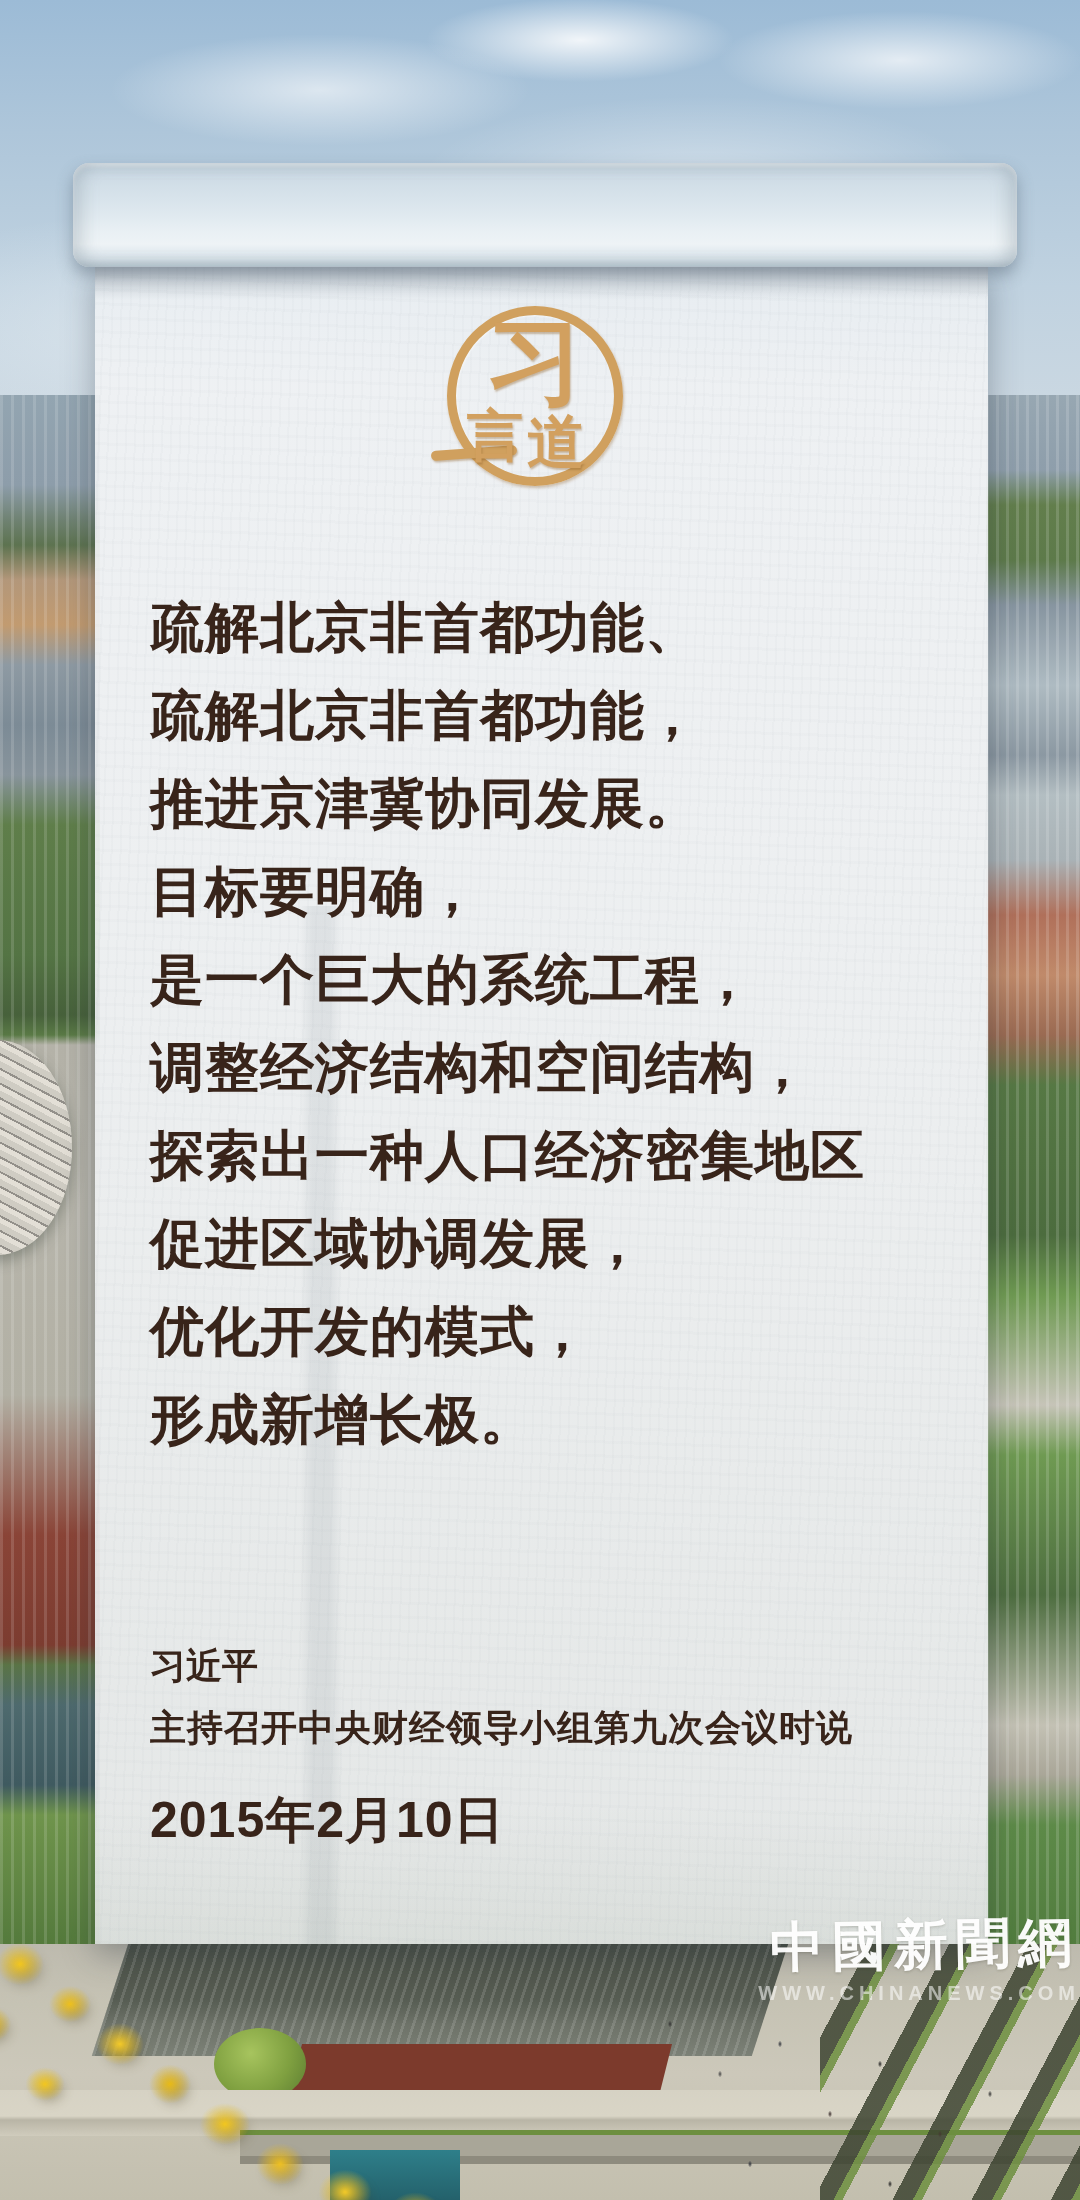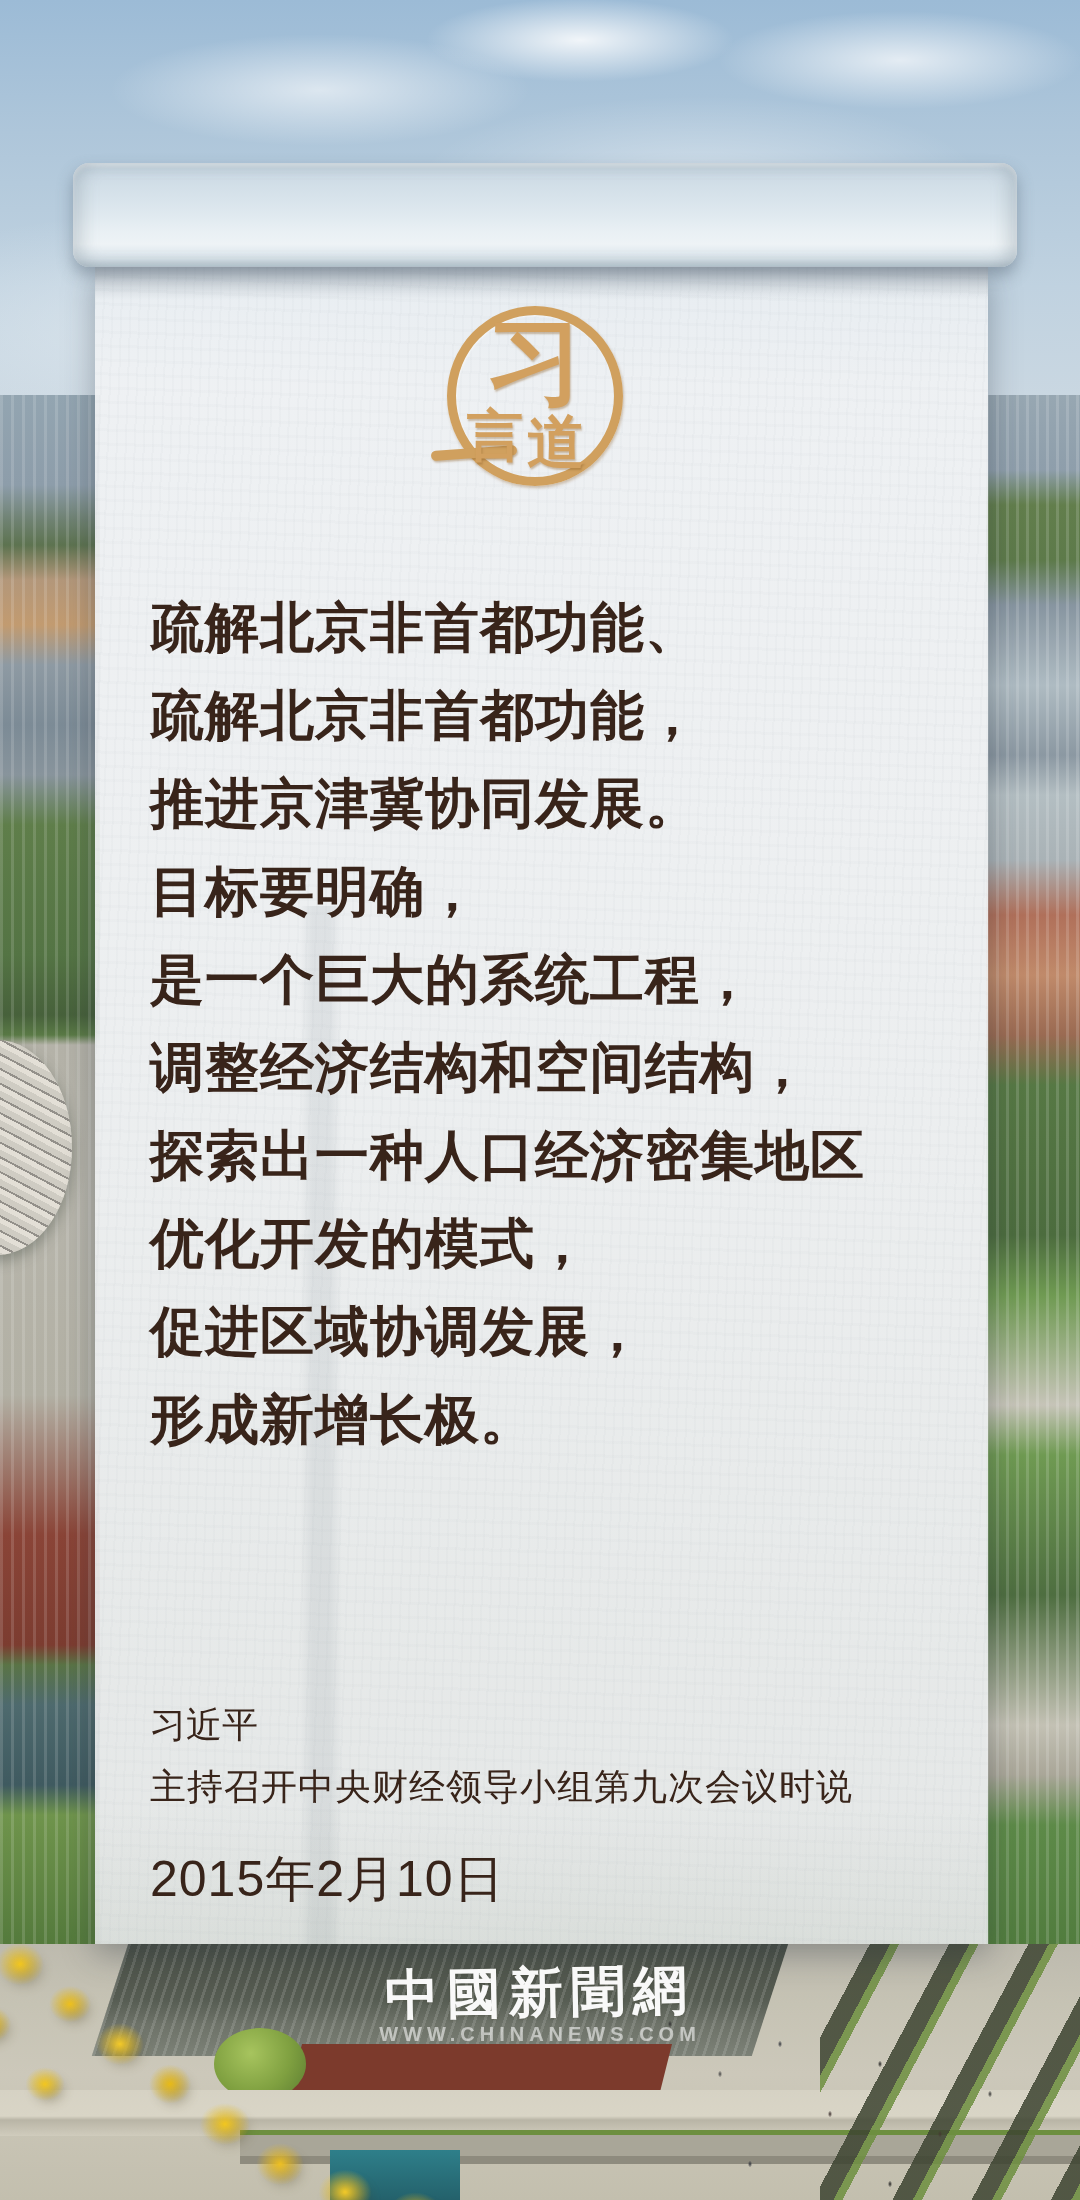--- a/index.html
+++ b/index.html
@@ -139,26 +139,26 @@
   .seal .yan{left:20px;top:102px;font-size:56px;}
   .seal .dao{left:80px;top:108px;font-size:58px;}
   
   .quote{
     position:absolute;left:55px;top:317px;width:810px;
     font-size:54px;line-height:88px;font-weight:700;letter-spacing:1px;
     color:#38241a;
   }
   .qline{white-space:nowrap;}
   
-  .attrib{position:absolute;left:55px;top:1428px;color:#38241a;font-weight:400;}
+  .attrib{position:absolute;left:55px;top:1369px;color:#38241a;font-weight:700;}
   .attrib .speaker{font-size:36px;line-height:62px;}
   .attrib .occasion{font-size:36px;line-height:62px;letter-spacing:1px;}
   .attrib .date{font-size:50px;line-height:62px;margin-top:30px;letter-spacing:1px;}
   
-  .footer-brand{position:absolute;left:0;top:1963px;width:1080px;text-align:center;color:#fff;}
+  .footer-brand{position:absolute;left:0;top:1922px;width:1080px;text-align:right;color:#fff;}
   .footer-brand .cn{
     font-family:"Liberation Serif",serif;font-weight:700;font-size:54px;line-height:60px;
     letter-spacing:8px;opacity:.96;transform:rotate(-1deg);
     text-shadow:0 1px 3px rgba(60,60,40,.25);
   }
   .footer-brand .url{
     font-size:20px;letter-spacing:5px;font-weight:700;opacity:.55;
   }
 </style>
 </head>
@@ -199,22 +199,22 @@
     </div>
 
     <div class="quote">
       <div class="qline">疏解北京非首都功能、</div>
       <div class="qline">疏解北京非首都功能，</div>
       <div class="qline">推进京津冀协同发展。</div>
       <div class="qline">目标要明确，</div>
       <div class="qline">是一个巨大的系统工程，</div>
       <div class="qline">调整经济结构和空间结构，</div>
       <div class="qline">探索出一种人口经济密集地区</div>
+      <div class="qline">促进区域协调发展，</div>
       <div class="qline">优化开发的模式，</div>
-      <div class="qline">促进区域协调发展，</div>
       <div class="qline">形成新增长极。</div>
     </div>
 
     <div class="attrib">
       <div class="speaker">习近平</div>
       <div class="occasion">主持召开中央财经领导小组第九次会议时说</div>
       <div class="date">2015年2月10日</div>
     </div>
   </div>
 

